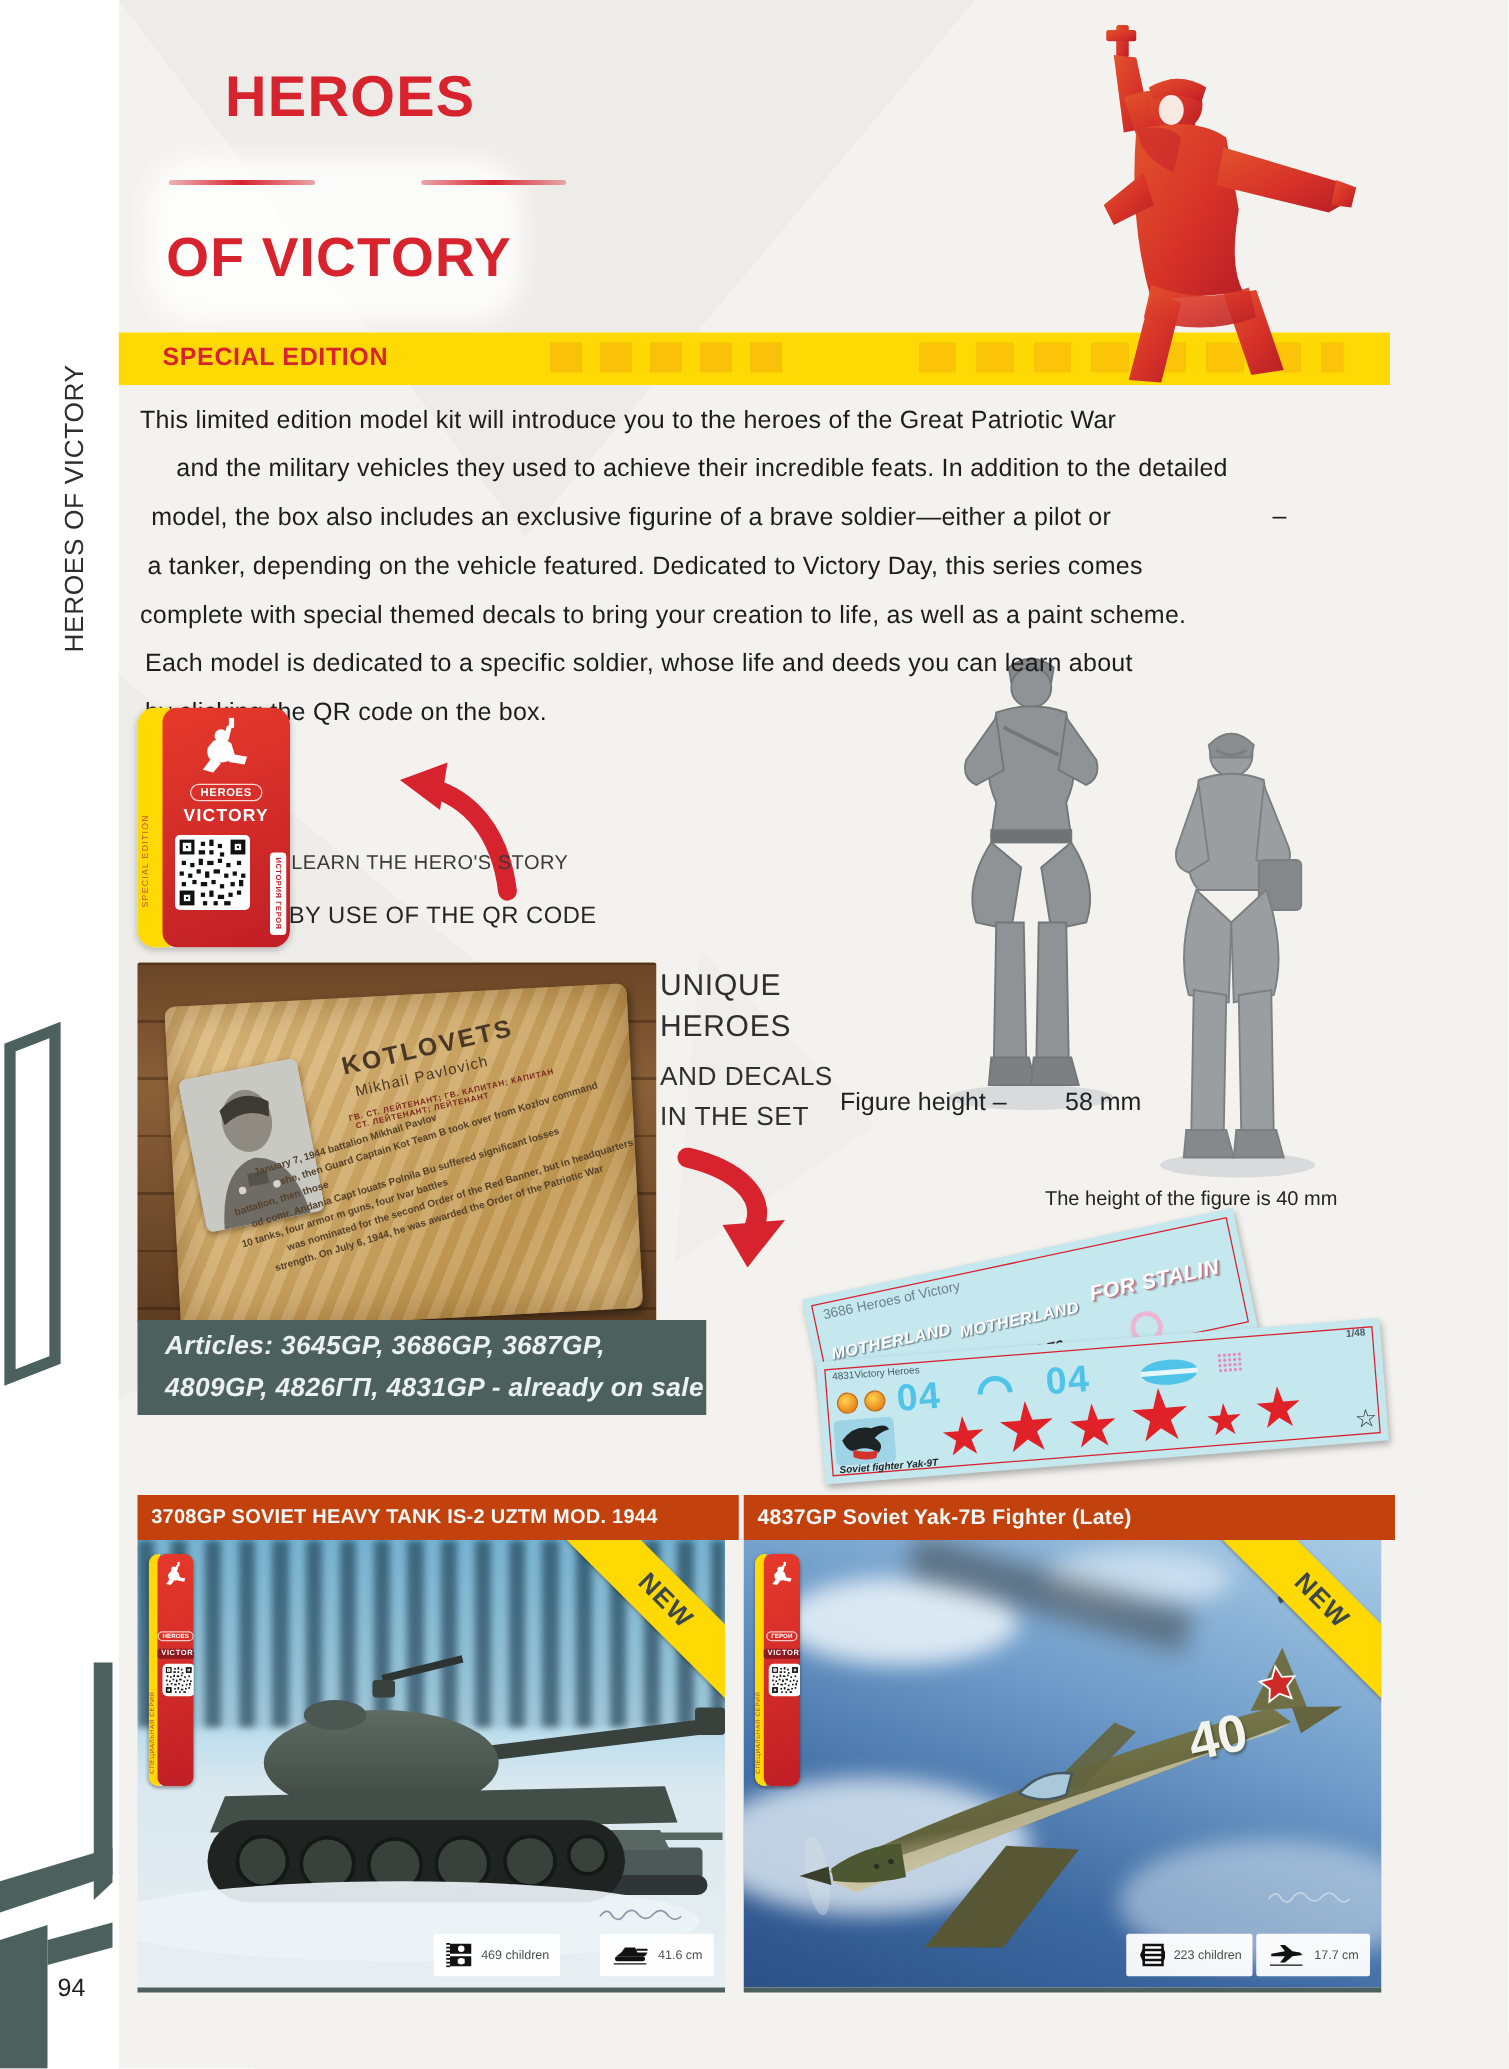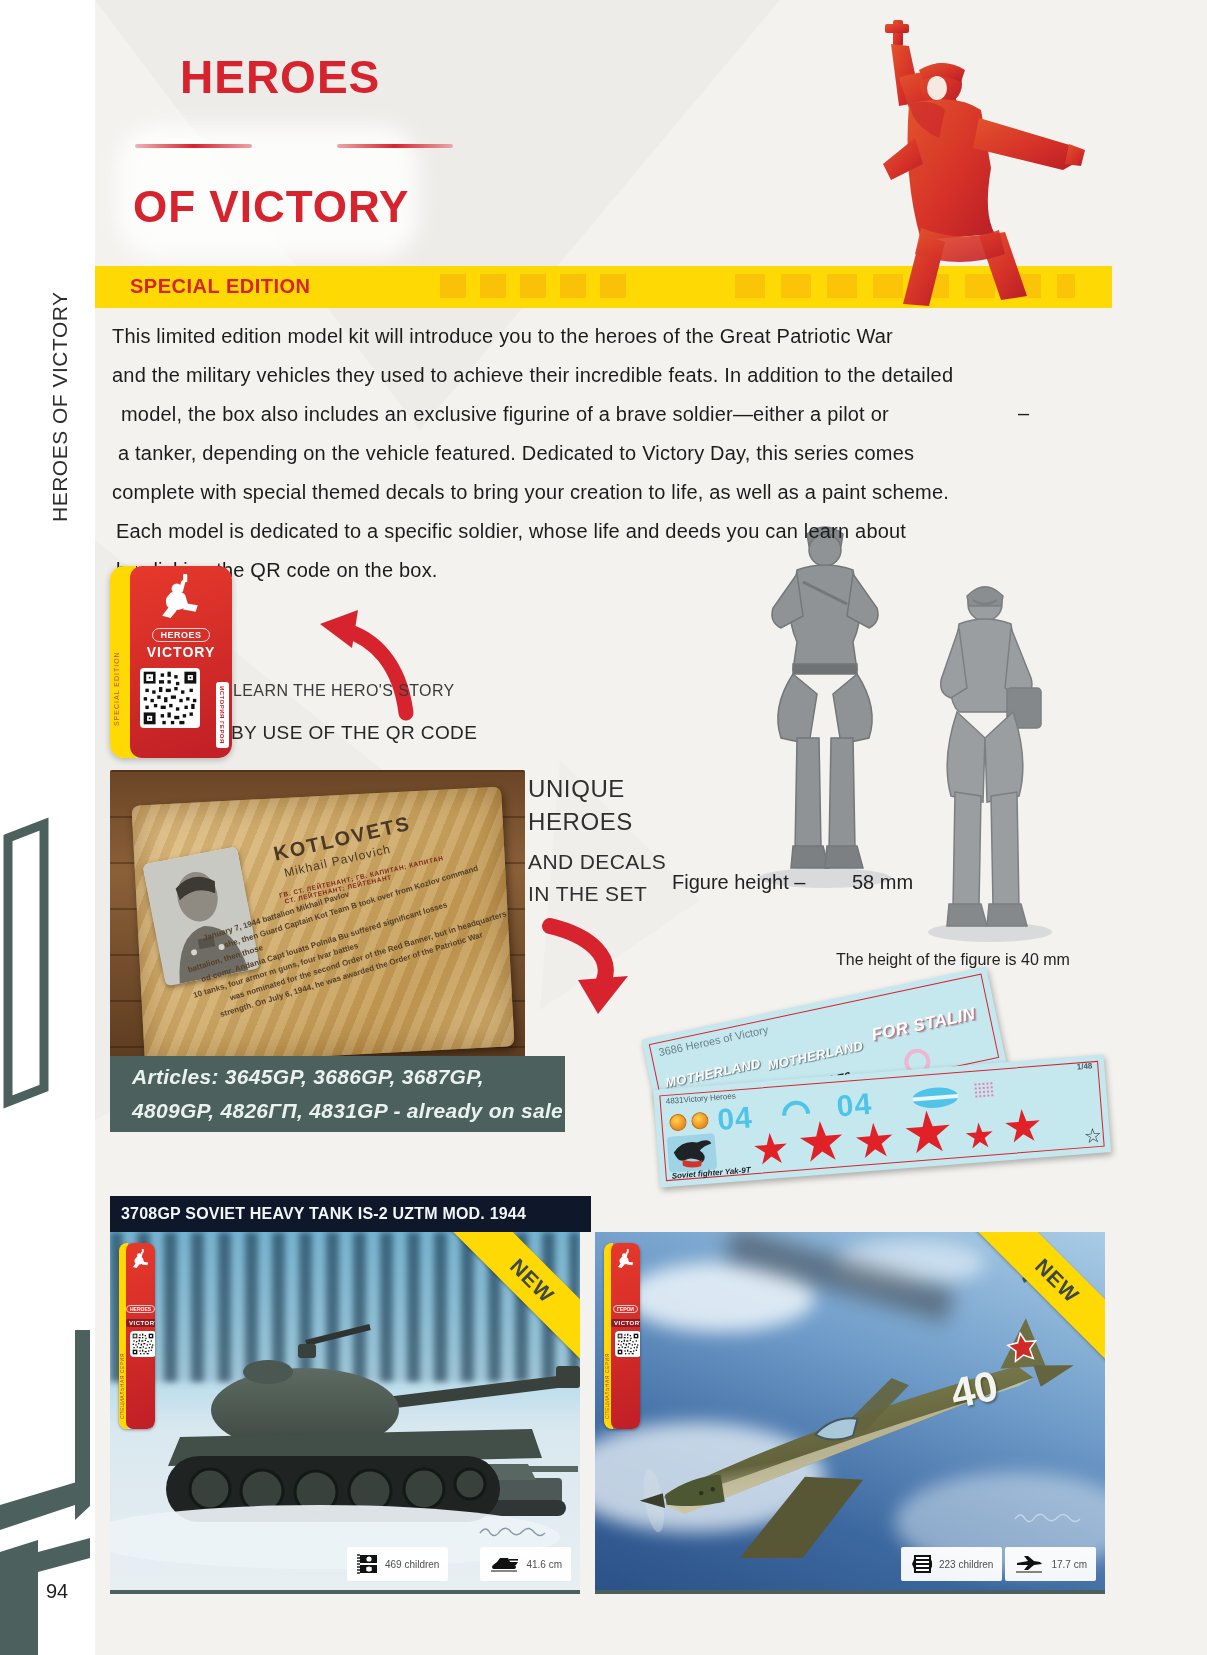--- a/index.html
+++ b/index.html
@@ -50,21 +50,21 @@
           text-shadow:1px 1px 0 #c2737f,2px 2px 1px #9aa8ae;}
   .d-scale{font-size:12px;font-weight:700;font-style:italic;color:#20262a;}
   .d-small{font-size:8px;color:#4a5a62;font-weight:700;}
   .d-num{font-size:30px;font-weight:700;color:#4fc3e8;letter-spacing:1px;}
   .star{clip-path:polygon(50% 0%,61% 35%,98% 35%,68% 57%,79% 91%,50% 70%,21% 91%,32% 57%,2% 35%,39% 35%);background:#e02128;position:absolute;}
   .d-foot{font-size:8px;font-weight:700;font-style:italic;color:#20262a;}
   .dotsq{width:20px;height:16px;background-image:radial-gradient(#e87fb0 1px,transparent 1.3px);background-size:4px 4px;}
   
   .articles{width:455px;height:76px;background:#4c615e;color:#eaf1ef;font-weight:700;font-size:21px;letter-spacing:.3px;}
   
-  .card-head{background:#0f172a;color:#f2f6f5;font-weight:700;display:flex;align-items:center;padding-left:11px;letter-spacing:.2px;}
+  .card-head{background:#c2410c;color:#f2f6f5;font-weight:700;display:flex;align-items:center;padding-left:11px;letter-spacing:.2px;}
   .art{position:absolute;overflow:hidden;border-bottom:4px solid #4c615e;}
   .ribbon{position:absolute;top:28px;right:-52px;width:200px;transform:rotate(45deg);background:#ffd903;text-align:center;
           font-weight:700;font-size:21px;color:#3d4746;padding:9px 0;letter-spacing:1px;box-shadow:0 1px 3px rgba(0,0,0,.3);}
   .mini-logo{position:absolute;left:9px;top:11px;width:36px;height:186px;border-radius:8px;overflow:hidden;box-shadow:0 1px 3px rgba(0,0,0,.4);}
   .mini-logo .ys{position:absolute;left:0;top:0;width:9px;height:100%;background:#ffd903;}
   .mini-logo .rd{position:absolute;left:7px;top:0;right:0;bottom:0;border-radius:7px;background:linear-gradient(160deg,#e6392b,#c01f26);}
   .mini-side{position:absolute;left:0px;top:6px;writing-mode:vertical-rl;transform:rotate(180deg);font-size:5px;color:#b3402f;letter-spacing:.5px;height:170px;}
   .mini-b1{display:inline-block;border:1px solid #ffffffbb;border-radius:4px;padding:0 3px;color:#fff;font-size:5px;font-weight:700;}
   .mini-b2{color:#fff;font-size:6px;font-weight:700;letter-spacing:.5px;background:#8d1a20;border-radius:2px;padding:1px 3px;}
   .info-strip{position:absolute;bottom:9px;display:flex;gap:3px;}
@@ -195,21 +195,21 @@
       <path d="M188,216 L170,286 L196,288 L212,224 Z"></path>
       <path d="M246,218 L268,282 L294,278 L272,214 Z"></path>
       <path d="M188,210 Q230,226 266,212 L272,236 Q226,252 182,236 Z" opacity=".9"></path>
     </g>
     <ellipse cx="204" cy="70" rx="10" ry="12" fill="#f6e9e2"></ellipse>
     <path d="M176,86 Q200,80 212,92 L206,120 Q188,112 180,98 Z" fill="#c9252b" opacity=".6"></path>
   </svg>
 
   <div class="a" style="left:112px;top:317px;z-index:2;">
     <div class="intro-line" style="padding-left:0px;">This limited edition model kit will introduce you to the heroes of the Great Patriotic War</div>
-    <div class="intro-line" style="padding-left:0px;">and the military vehicles they used to achieve their incredible feats. In addition to the detailed</div>
+    <div class="intro-line" style="padding-left:0px;margin-left:29px;">and the military vehicles they used to achieve their incredible feats. In addition to the detailed</div>
     <div class="intro-line" style="padding-left:9px;">model, the box also includes an exclusive figurine of a brave soldier—either a pilot or</div>
     <div class="intro-line" style="padding-left:6px;">a tanker, depending on the vehicle featured. Dedicated to Victory Day, this series comes</div>
     <div class="intro-line" style="padding-left:0px;">complete with special themed decals to bring your creation to life, as well as a paint scheme.</div>
     <div class="intro-line" style="padding-left:4px;">Each model is dedicated to a specific soldier, whose life and deeds you can learn about</div>
     <div class="intro-line" style="padding-left:4px;">by clicking the QR code on the box.</div>
   </div>
   <div class="a intro-line" style="left:1018px;top:394px;">–</div>
 
   <div class="a qr-card" style="left:110px;top:566px;z-index:2;">
     <div class="ystrip"></div>
@@ -457,20 +457,21 @@
             <path d="M20,3 h9 v1.6 h-9 z" fill="#111"></path>
             <path d="M2,15 h26" stroke="#111" stroke-width="1"></path>
           </svg>
           <span class="info-txt">41.6 cm</span>
         </div>
       </div>
     </path></div>
   </div>
 
   <div class="a" style="left:595px;top:1196px;width:510px;height:394px;z-index:2;">
+    <div class="card-head" style="position:absolute;left:0;top:0;width:510px;height:36px;font-size:17px;">4837GP Soviet Yak-7B Fighter (Late)</div>
     <div class="art" style="left:0;top:36px;width:510px;height:358px;background:linear-gradient(200deg,#a9cce6 0%,#6f9cc9 38%,#3c68a0 72%,#2c5288 100%);">
       <div class="cloud" style="left:30px;top:30px;width:190px;height:70px;opacity:.85;"></div>
       <div class="cloud" style="left:240px;top:8px;width:150px;height:46px;opacity:.6;"></div>
       <div class="cloud" style="left:-30px;top:190px;width:260px;height:110px;opacity:.75;"></div>
       <div class="cloud" style="left:300px;top:240px;width:240px;height:100px;opacity:.45;"></div>
       <div style="position:absolute;left:130px;top:26px;width:230px;height:34px;background:#3e4348;filter:blur(10px);opacity:.55;transform:rotate(16deg);"></div>
       <svg style="position:absolute;left:0;top:0;" width="510" height="358" viewBox="0 0 510 358">
         <defs>
           <linearGradient id="fg" x1="0" y1="0" x2="0" y2="1">
             <stop offset="0" stop-color="#76764a"></stop>

